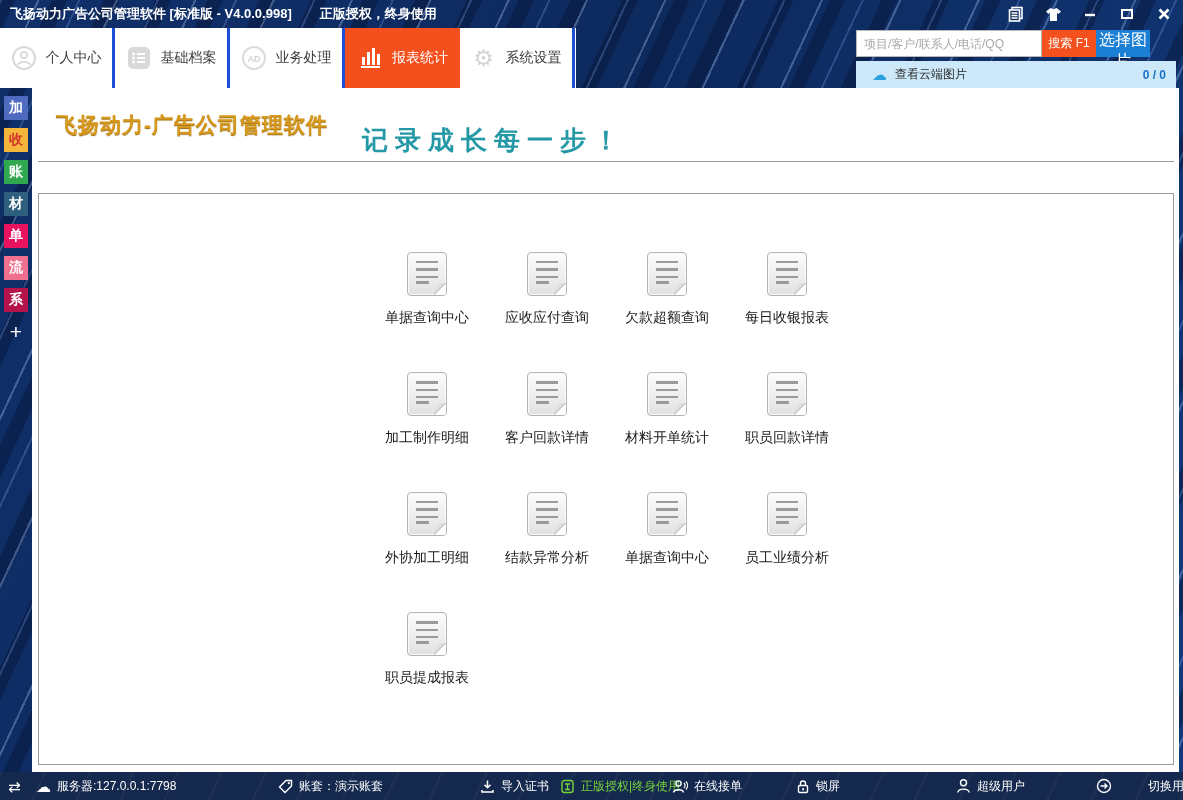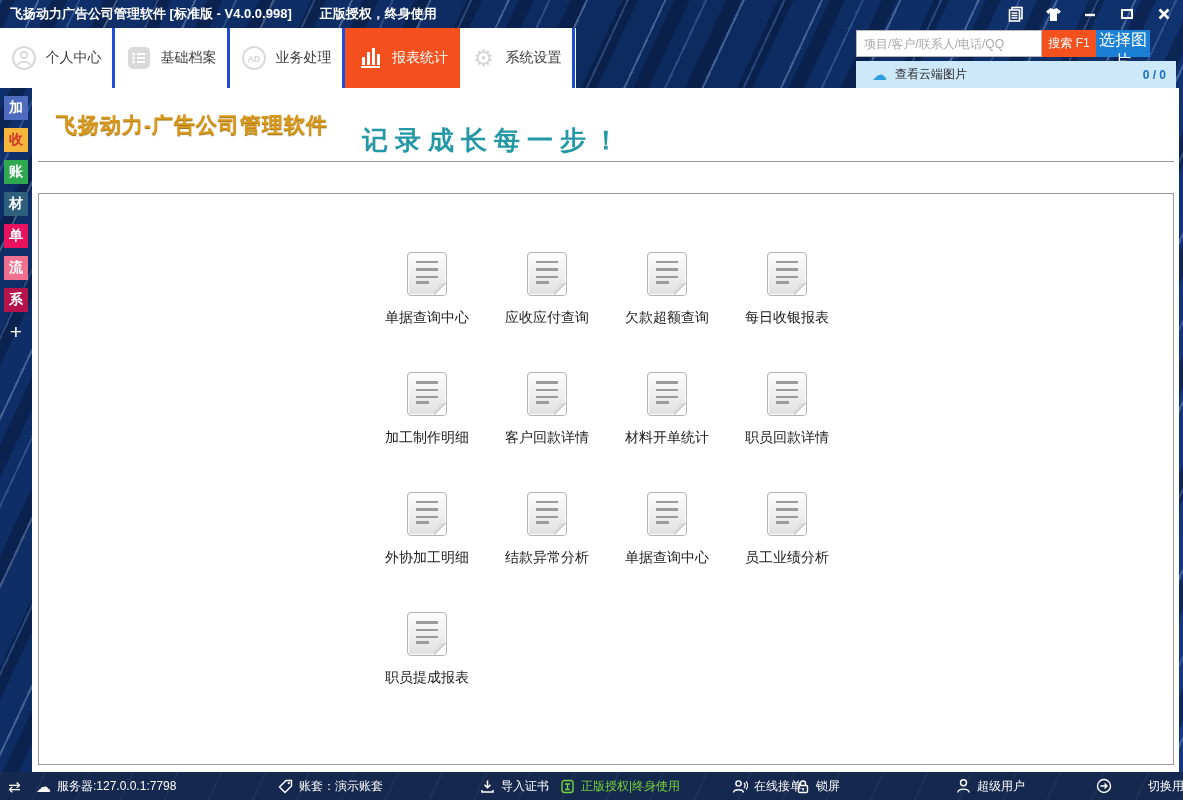--- a/index.html
+++ b/index.html
@@ -336,21 +336,21 @@
   </div>
   <div class="s-item s-green" style="left:560px;">
     <span>
       <svg width="15" height="15" viewBox="0 0 15 15">
           <rect x="2" y="1.5" width="11" height="12" rx="2.5" fill="none" stroke="#76d23a" stroke-width="1.4"></rect>
           <path d="M5 5 h5 M7.5 5 v5.5 M5 10.5 h5" stroke="#76d23a" stroke-width="1.3"></path>
         </svg>
     </span>
     <span>正版授权|终身使用</span>
   </div>
-  <div class="s-item" style="left:732px;">
+  <div class="s-item" style="left:672px;">
     <span>
       <svg width="16" height="15" viewBox="0 0 16 15">
           <circle cx="6.5" cy="4.5" r="2.6" fill="none" stroke="#fff" stroke-width="1.4"></circle>
           <path d="M1.5 13.5 C2 9.8 11 9.8 11.5 13.5" fill="none" stroke="#fff" stroke-width="1.4"></path>
           <path d="M12 4 a3.5 3.5 0 0 1 0 5 M14 2.5 a6 6 0 0 1 0 8" fill="none" stroke="#fff" stroke-width="1.2"></path>
         </svg>
     </span>
     <span>在线接单</span>
   </div>
   <div class="s-item" style="left:796px;">

